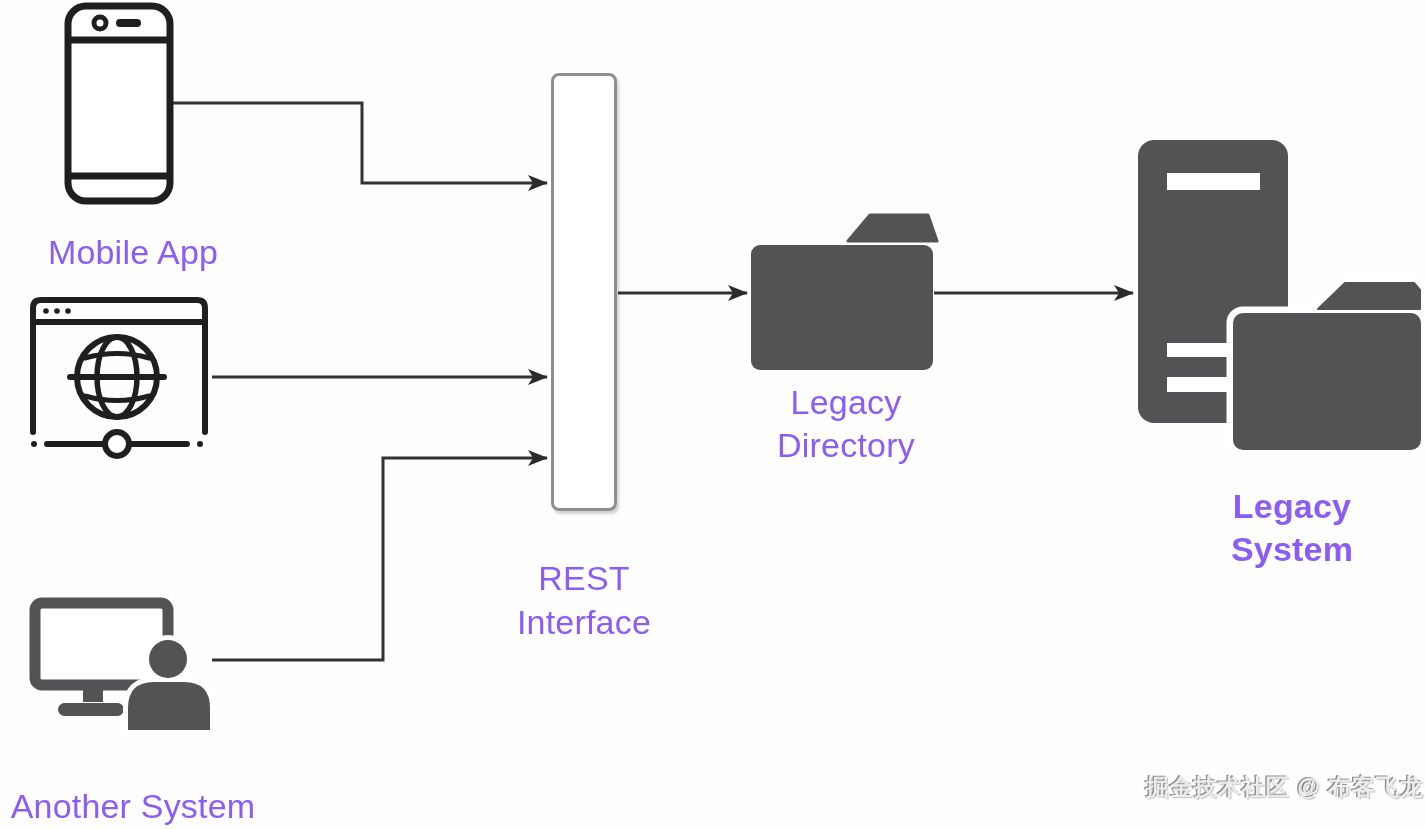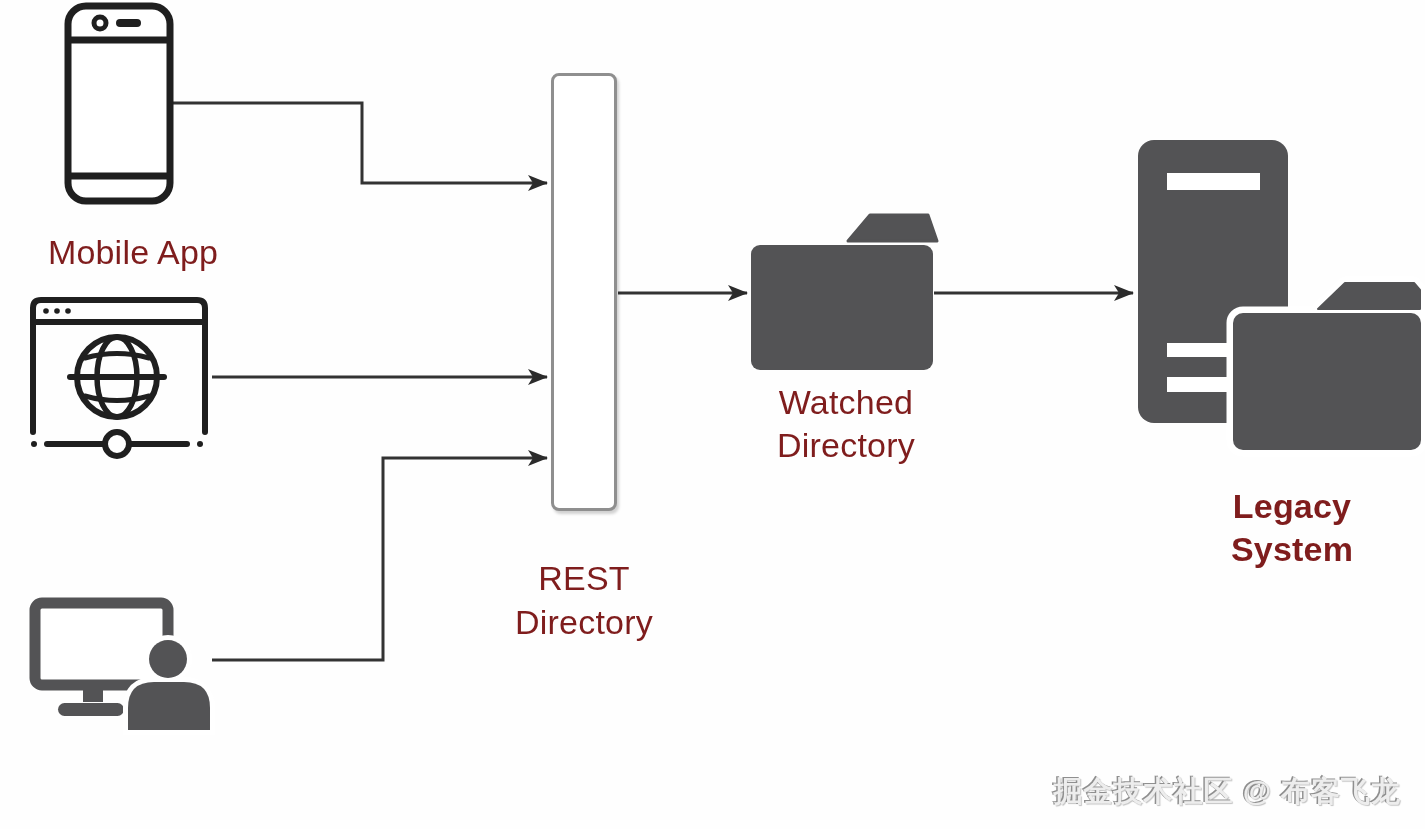--- a/index.html
+++ b/index.html
@@ -10,39 +10,39 @@
     overflow:hidden;
     font-family:"Liberation Sans", sans-serif;
   }
   .overlay{position:absolute;left:0;top:0;pointer-events:none;}
   .icon{position:absolute;}
   .node-label{
     position:absolute;
     transform:translateX(-50%);
     font-size:34px;
     line-height:43px;
-    color:#7f1d1d;
+    color:#8b5cf6;
     text-align:center;
     white-space:pre-line;
     letter-spacing:0.2px;
   }
   .rest-box{
     position:absolute;
     left:551px;top:73px;
     width:66px;height:438px;
     box-sizing:border-box;
     background:#ffffff;
     border:3px solid #8f8f8f;
     border-radius:8px;
     box-shadow:2px 3px 3px rgba(0,0,0,0.18);
   }
   .watermark{
     position:absolute;
-    right:24px;top:772px;
-    font-size:29px;
+    right:1px;top:772px;
+    font-size:23px;
     font-weight:600;
     color:#ededed;
     letter-spacing:1px;
     text-shadow:-1.5px -1.5px 0 #8f8f8f, 1px 1px 1px #c4c4c4;
     white-space:nowrap;
   }
 </style>
 </head>
 <body>
 
@@ -99,30 +99,31 @@
     <rect x="13" y="11" width="133" height="82" rx="7" fill="#ffffff" stroke="#535355" stroke-width="11"></rect>
     <rect x="61" y="97" width="20" height="13" fill="#535355"></rect>
     <rect x="36" y="111" width="66" height="13" rx="6.5" fill="#535355"></rect>
     <g>
       <circle cx="146" cy="67" r="19" fill="#ffffff" stroke="#ffffff" stroke-width="10"></circle>
       <path d="M 106 138 V 116 Q 106 90 132 90 H 162 Q 188 90 188 116 V 138 Z" fill="#ffffff" stroke="#ffffff" stroke-width="10"></path>
       <circle cx="146" cy="67" r="19" fill="#535355"></circle>
       <path d="M 106 138 V 116 Q 106 90 132 90 H 162 Q 188 90 188 116 V 138 Z" fill="#535355"></path>
     </g>
   </svg>
+  <div class="node-label" style="left:133px;top:785px;">Another System</div>
 
   <div class="rest-box"></div>
   <div class="node-label" style="left:584px;top:556px;line-height:44px;">REST
-Directory</div>
+Interface</div>
 
   <svg class="icon" style="left:745px;top:210px;" width="196" height="166" viewBox="0 0 196 166">
     <path d="M 103 31 L 125 5 H 183 L 192 31 Z" fill="#535355" stroke="#535355" stroke-width="3" stroke-linejoin="round"></path>
     <rect x="6" y="35" width="182" height="125" rx="9" fill="#535355"></rect>
   </svg>
-  <div class="node-label" style="left:846px;top:381px;">Watched
+  <div class="node-label" style="left:846px;top:381px;">Legacy
 Directory</div>
 
   <svg class="icon" style="left:1130px;top:134px;" width="295" height="325" viewBox="0 0 295 325">
     <g>
       <rect x="8" y="6" width="150" height="283" rx="16" fill="#535355"></rect>
       <rect x="37" y="39" width="93" height="17" fill="#ffffff"></rect>
       <rect x="37" y="209" width="95" height="14" fill="#ffffff"></rect>
       <rect x="37" y="243" width="95" height="15" fill="#ffffff"></rect>
     </g>
     <g>

